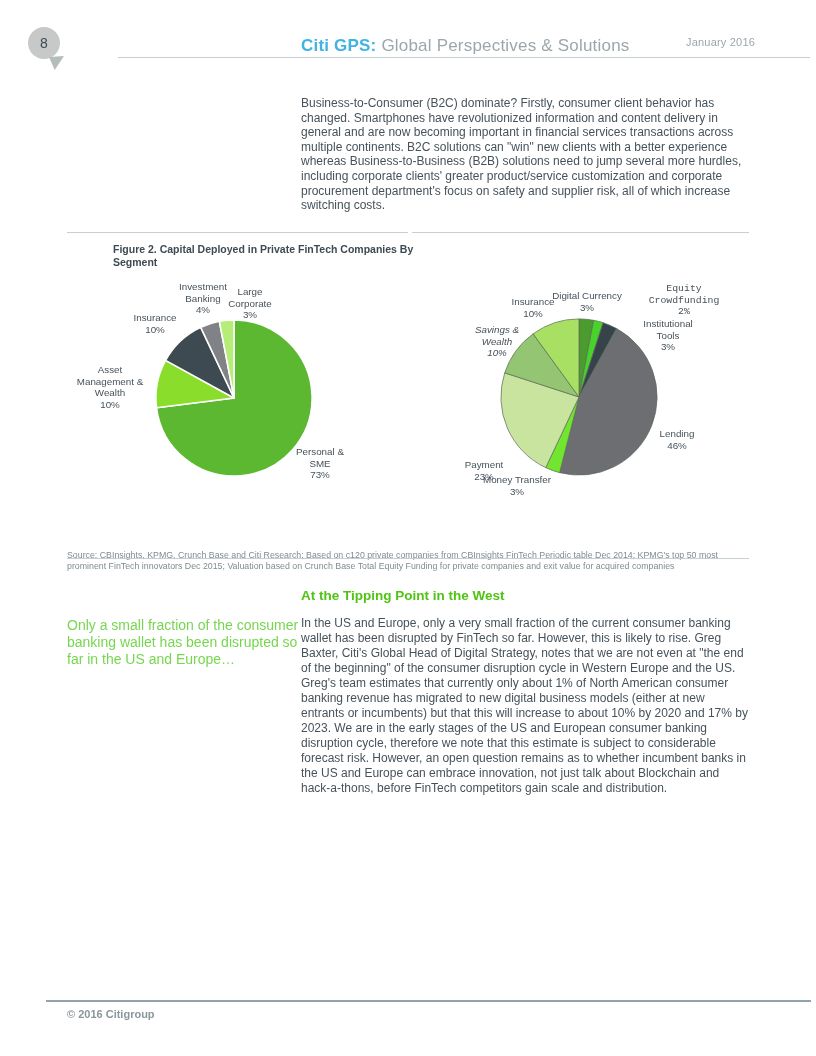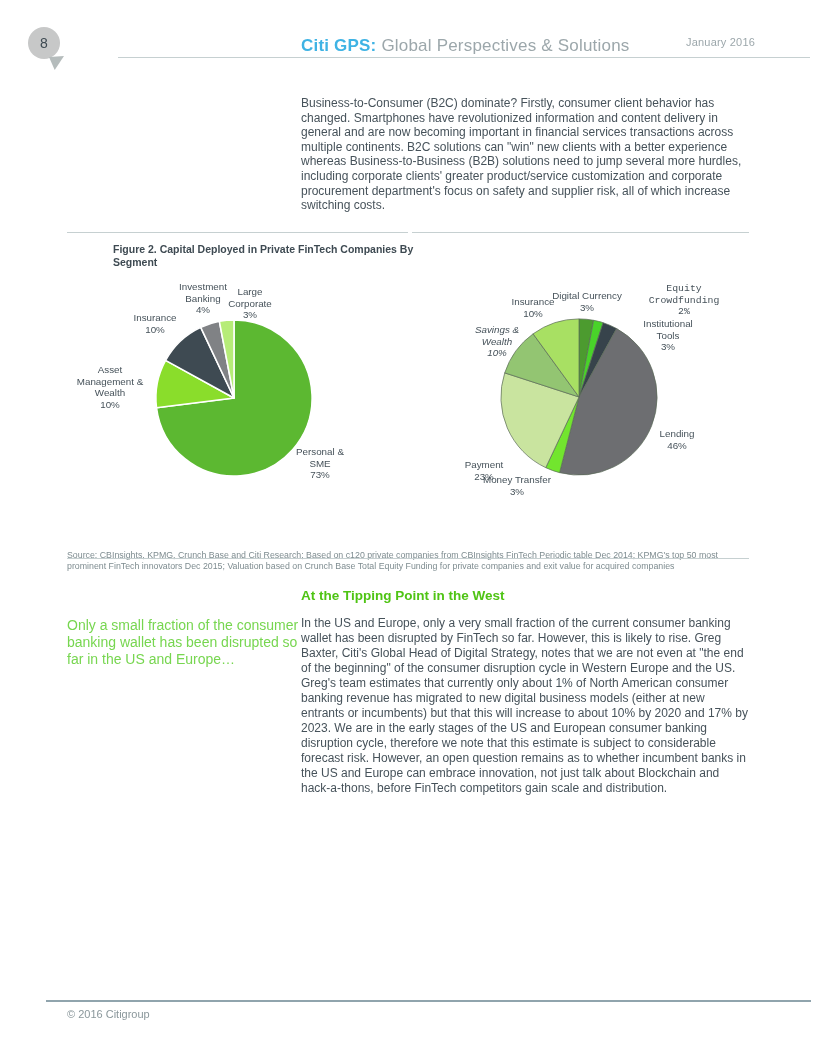--- a/index.html
+++ b/index.html
@@ -25,21 +25,21 @@
   .hdr-date { position:absolute; left:686px; top:36px; font-size:11px; letter-spacing:0.2px; color:#9ca7ab; }
   .body-text { position:absolute; font-size:12px; line-height:14.6px; color:#46525a; }
   .fig-title { position:absolute; font-size:10.5px; line-height:13px; font-weight:bold; color:#3e4a52; }
   .pie-label {
     position:absolute; transform:translateX(-50%); text-align:center;
     font-size:9.8px; line-height:11.6px; color:#46525a; white-space:pre-line;
   }
   .source-note { position:absolute; font-size:8.8px; line-height:11px; color:#7e8c90; }
   .sec-heading { position:absolute; font-size:13.5px; font-weight:bold; color:#4fc414; }
   .margin-note { position:absolute; font-size:14px; line-height:17px; color:#77d650; }
-  .footer-text { position:absolute; font-size:11px; color:#8a979b; }
+  .footer-text { position:absolute; font-size:11px; color:#8a979b;font-weight:bold; }
   svg.pie { position:absolute; }
 </style>
 </head>
 <body>
 
 <div class="page">
 
   <div class="page-bubble">
     <span>8</span>
   </div>

